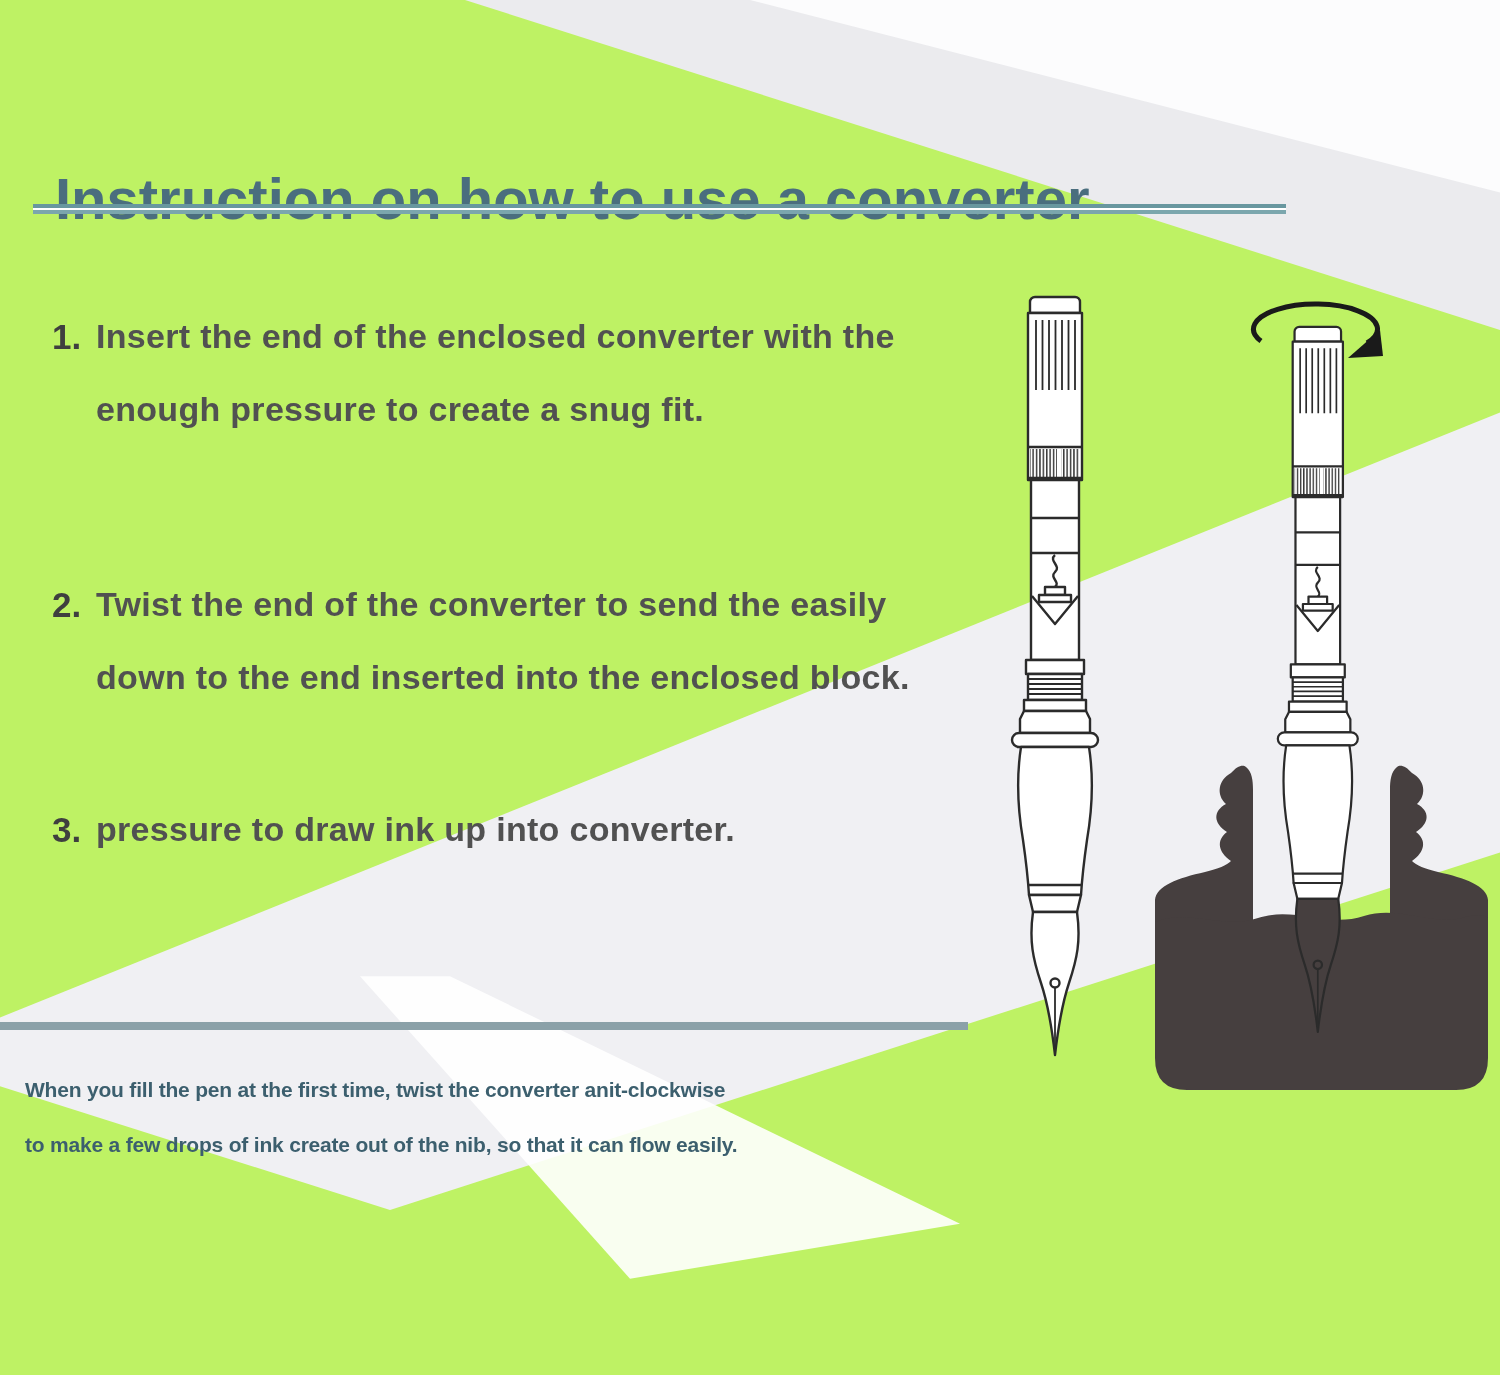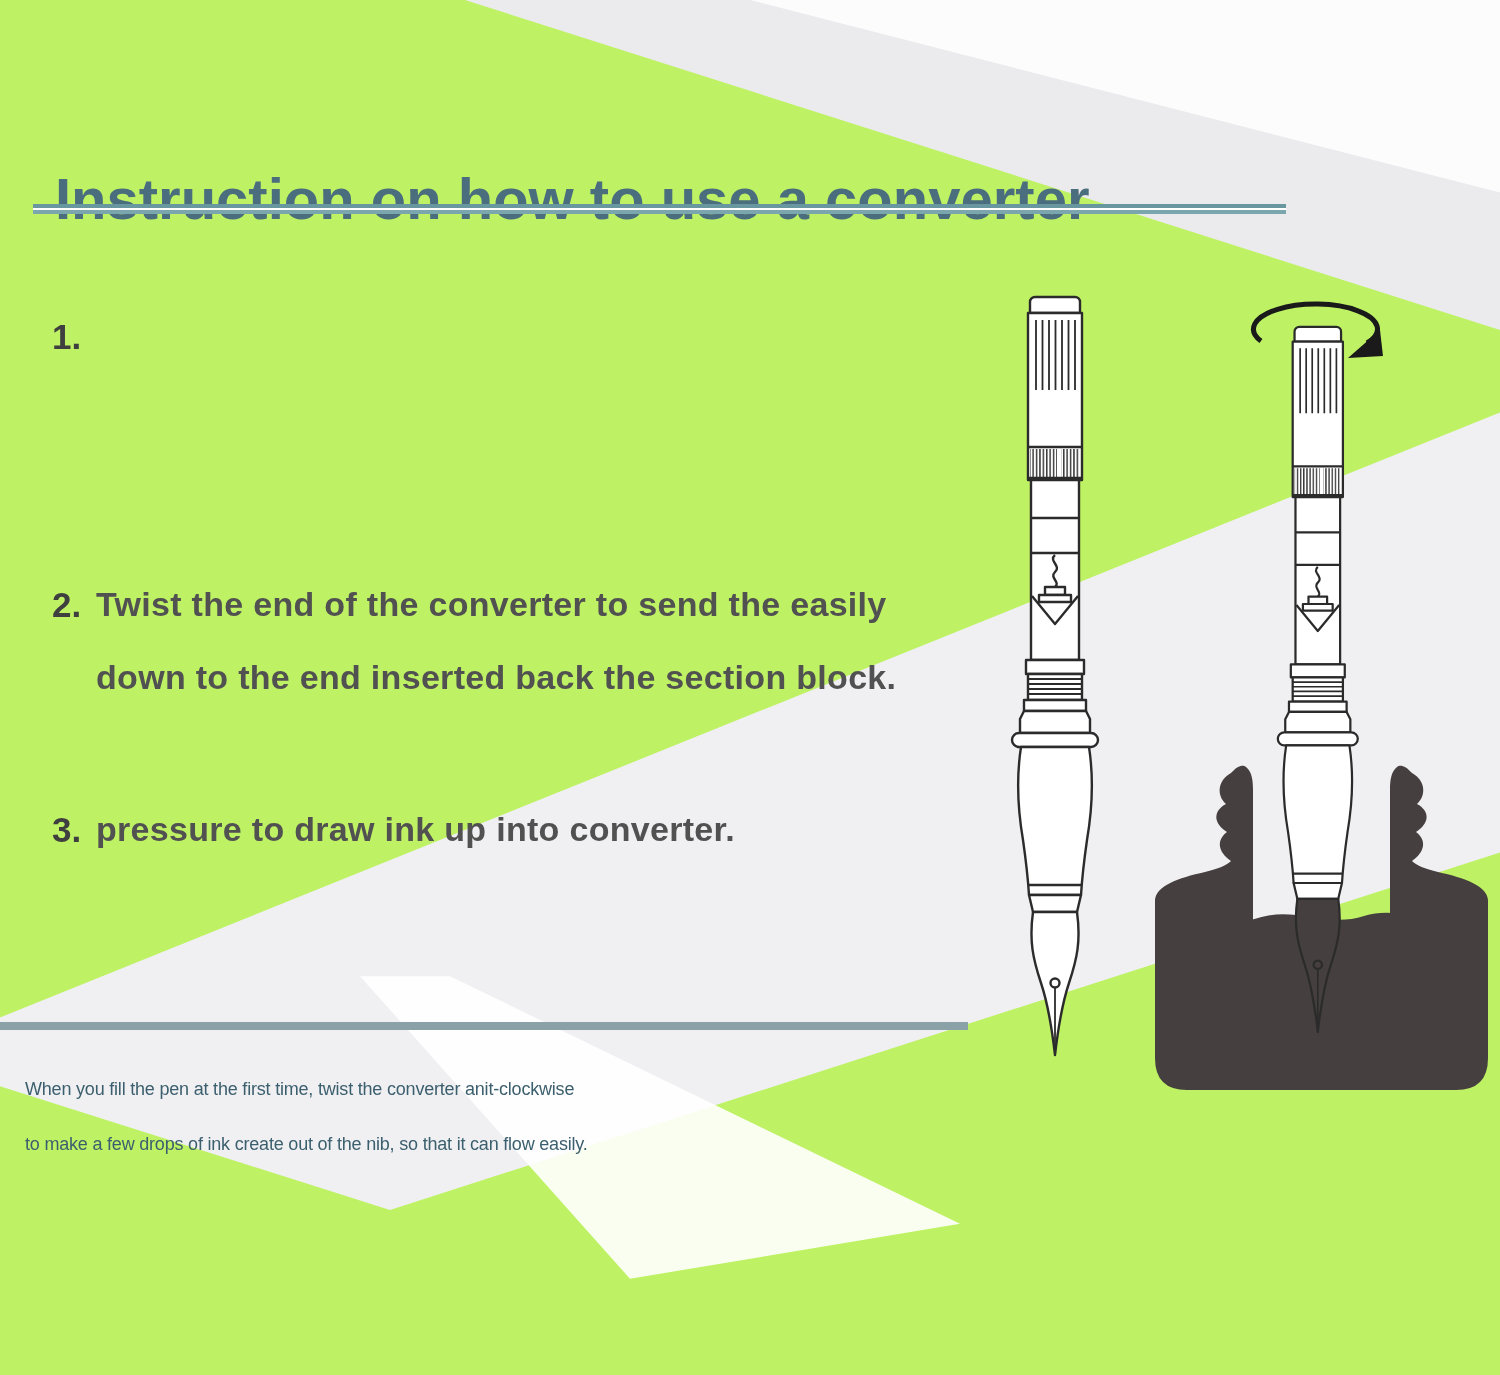--- a/index.html
+++ b/index.html
@@ -18,49 +18,51 @@
   .title-underline{position:absolute;left:33px;top:204px;width:1253px;height:10px;
          background:linear-gradient(to bottom,#68979f 0 45%, #ffffff 45% 62%, #7ba6ad 62% 100%);}
 
   .step{position:absolute;left:52px;display:flex;align-items:flex-start;}
   .step .num{font-size:35px;font-weight:700;color:#3f3f3f;width:44px;flex:0 0 44px;line-height:73px;}
   .step .lines{font-size:34px;font-weight:700;color:#515151;line-height:73px;letter-spacing:.3px;}
   .step1{top:300px;} .step2{top:568px;} .step3{top:793px;}
 
   .divider{position:absolute;left:0;top:1022px;width:968px;height:8px;background:#8ba1a8;}
 
-  .note{position:absolute;left:25px;top:1062px;font-size:18px;font-weight:400;
+  .note{position:absolute;left:25px;top:1062px;font-size:21px;font-weight:700;
         color:#3c5f6e;line-height:55px;letter-spacing:-0.2px;white-space:nowrap;}
 
   .panel{position:absolute;left:950px;top:270px;width:550px;height:840px;}
 </style>
 </head>
 <body>
 
 <div class="canvas">
 
   <div class="wedge w1"></div>
   <div class="wedge w2"></div>
   <div class="wedge w3"></div>
   <div class="wedge w4"></div>
 
   <h1 class="title">Instruction on how to use a converter</h1>
   <div class="title-underline"></div>
 
   <div class="step step1">
     <span class="num">1.</span>
     <div class="lines">
+      <div>Insert the end of the enclosed converter with the</div>
+      <div>enough pressure to create a snug fit.</div>
     </div>
   </div>
 
   <div class="step step2">
     <span class="num">2.</span>
     <div class="lines">
       <div>Twist the end of the converter to send the easily</div>
-      <div>down to the end inserted back the section block.</div>
+      <div>down to the end inserted into the enclosed block.</div>
     </div>
   </div>
 
   <div class="step step3">
     <span class="num">3.</span>
     <div class="lines">
       <div>pressure to draw ink up into converter.</div>
     </div>
   </div>
 

